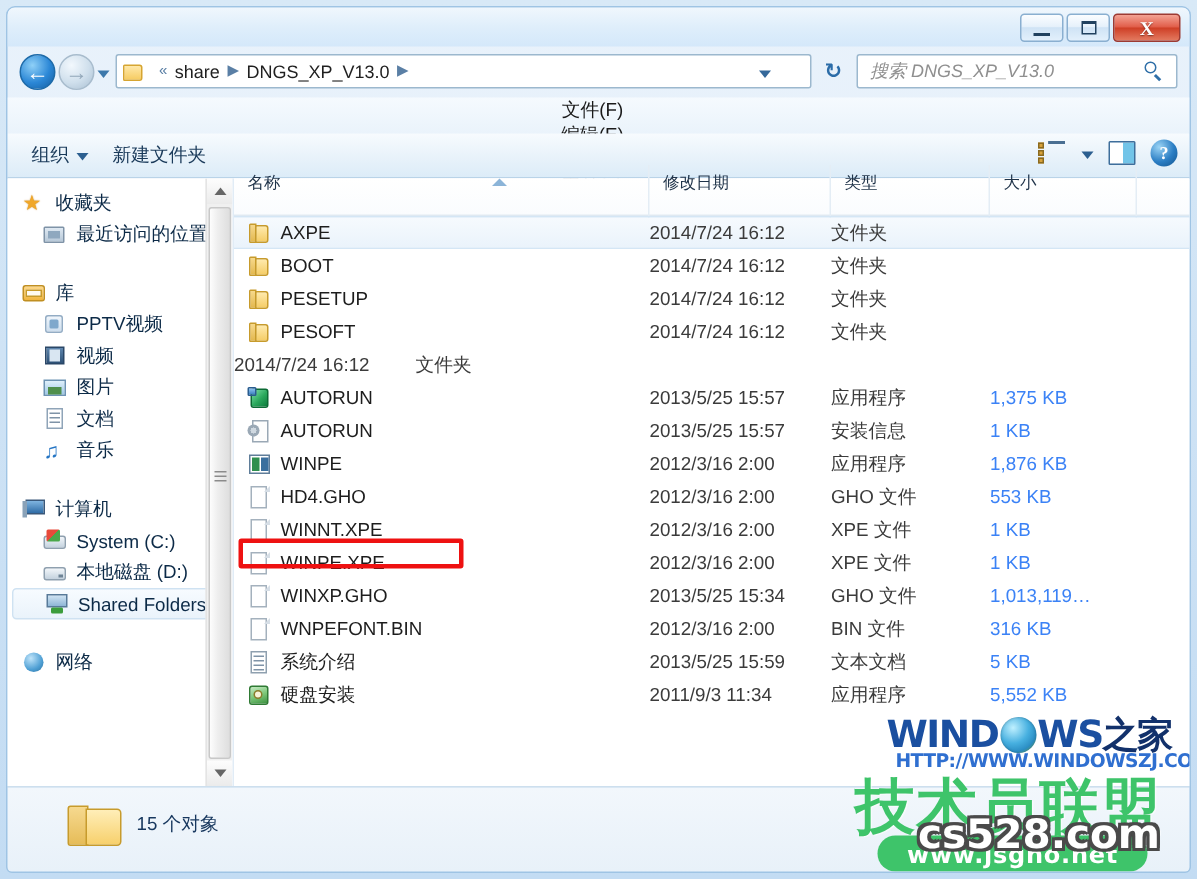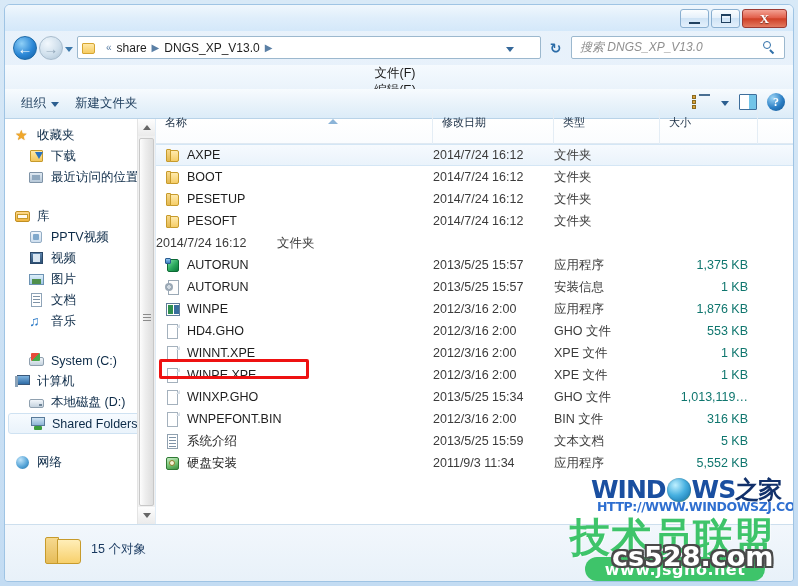--- a/index.html
+++ b/index.html
@@ -395,21 +395,21 @@
     background: linear-gradient(180deg,#f6fafe 0%,#eaf3fb 100%);
     border-top: 1px solid #d4e6f5;
     border-bottom: 1px solid #d4e6f5;
   }
   .cell-name {
     width: 277px; display: flex; align-items: center;
     padding-left: 9px; box-sizing: border-box; white-space: nowrap;
   }
   .cell-date { width: 121px; color: #3b3b3b; white-space: nowrap; }
   .cell-type { width: 106px; color: #3b3b3b; white-space: nowrap; }
-  .cell-size { width: 98px; color: #0f766e; text-align: right; padding-right: 10px; box-sizing: border-box; white-space: nowrap; }
+  .cell-size { width: 98px; color: #3b82f6; text-align: left; padding-right: 10px; box-sizing: border-box; white-space: nowrap; }
 
   .fico { width: 16px; height: 15px; margin-right: 6px; position: relative; flex: none; }
   .fico-folder::before{content:'';position:absolute;left:1px;top:1px;width:5px;height:13px;
     background:linear-gradient(180deg,#f7d98c 0%,#e3b84f 100%);border:1px solid #c79b2c;box-sizing:border-box;border-radius:1px 0 0 1px;}
   .fico-folder::after{content:'';position:absolute;left:5px;top:2px;width:9px;height:12px;
     background:linear-gradient(180deg,#ffeaad 0%,#f5cd67 100%);border:1px solid #c79b2c;box-sizing:border-box;border-radius:0 2px 2px 0;}
   .fico-exe1::before{content:'';position:absolute;left:2px;top:1px;width:12px;height:13px;
     background:linear-gradient(135deg,#7fe0a8 0%,#2aa85c 55%,#0d7a3c 100%);border:1px solid #0c6a34;box-sizing:border-box;border-radius:2px;}
   .fico-exe1::after{content:'';position:absolute;left:0px;top:0px;width:6px;height:6px;
     background:linear-gradient(180deg,#8fc4ef 0%,#3b7fc0 100%);border:1px solid #2a5c8f;box-sizing:border-box;border-radius:1px;}
@@ -603,24 +603,20 @@
     <div class="content">
 
       <div class="nav-pane">
 
         <div class="nav-group">
           <div class="nav-row">
             <span class="nav-ico ico-star">★</span>
             <span>收藏夹</span>
           </div>
           <div class="nav-row child">
-            <span class="nav-ico ico-dl"></span>
-            <span>下载</span>
-          </div>
-          <div class="nav-row child">
             <span class="nav-ico ico-recent"></span>
             <span>最近访问的位置</span>
           </div>
         </div>
 
         <div class="nav-spacer"></div>
 
         <div class="nav-group">
           <div class="nav-row">
             <span class="nav-ico ico-lib"></span>
@@ -644,27 +640,27 @@
           </div>
           <div class="nav-row child">
             <span class="nav-ico ico-music">♫</span>
             <span>音乐</span>
           </div>
         </div>
 
         <div class="nav-spacer"></div>
 
         <div class="nav-group">
+          <div class="nav-row">
+            <span class="nav-ico ico-pc"></span>
+            <span>计算机</span>
+          </div>
           <div class="nav-row child">
             <span class="nav-ico ico-sysdrv"></span>
             <span>System (C:)</span>
-          </div>
-          <div class="nav-row">
-            <span class="nav-ico ico-pc"></span>
-            <span>计算机</span>
           </div>
           <div class="nav-row child">
             <span class="nav-ico ico-drv"></span>
             <span>本地磁盘 (D:)</span>
           </div>
           <div class="nav-row child sel">
             <span class="nav-ico ico-shared"></span>
             <span>Shared Folders</span>
           </div>
         </div>

